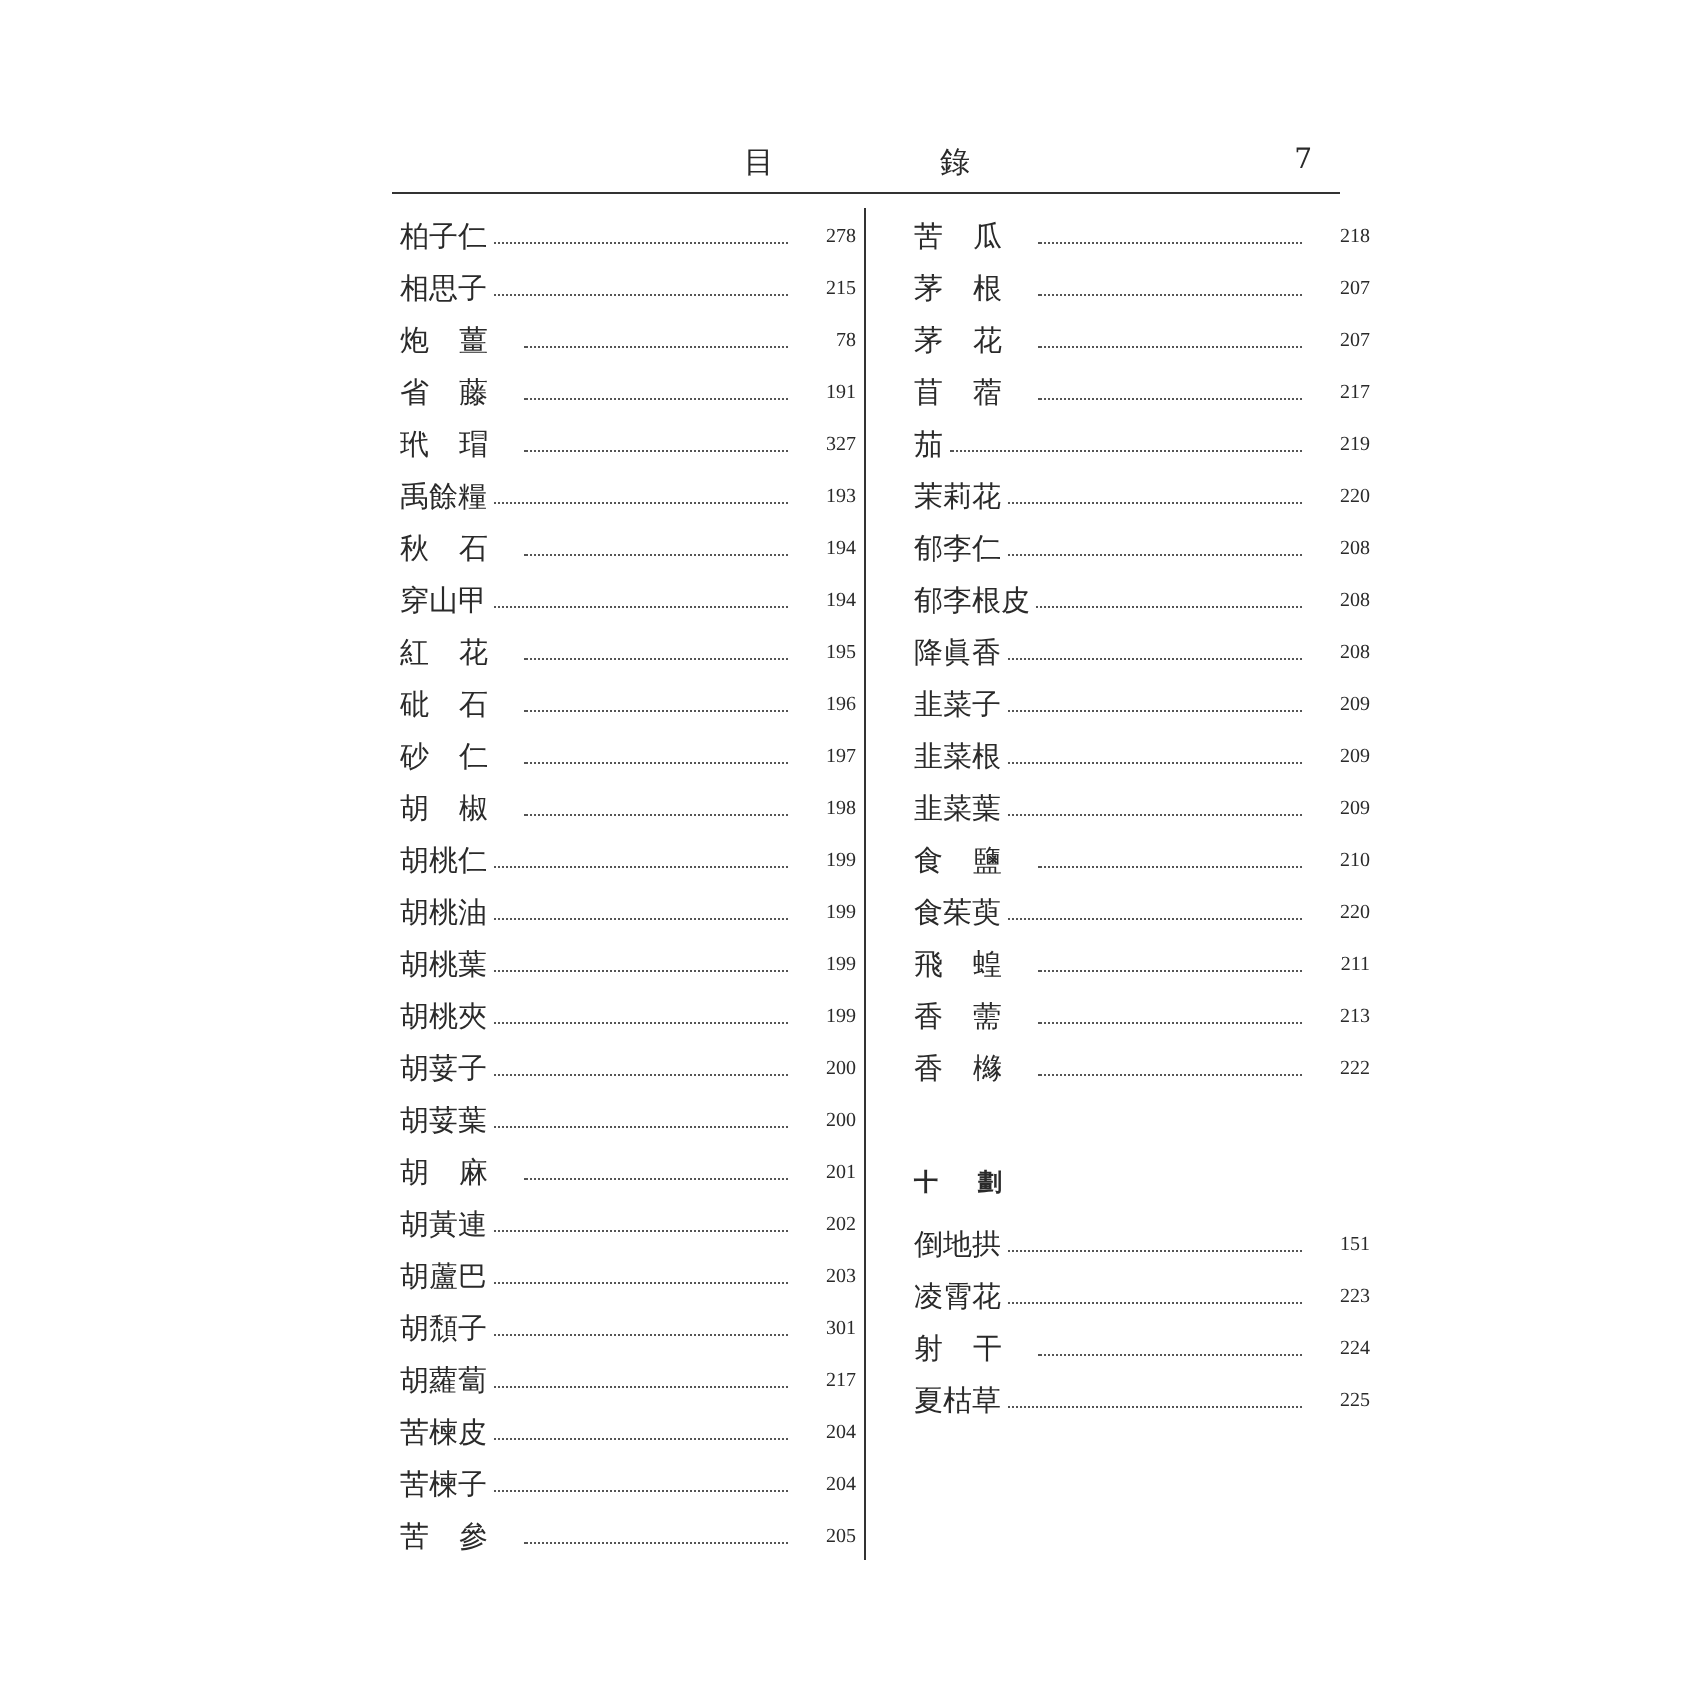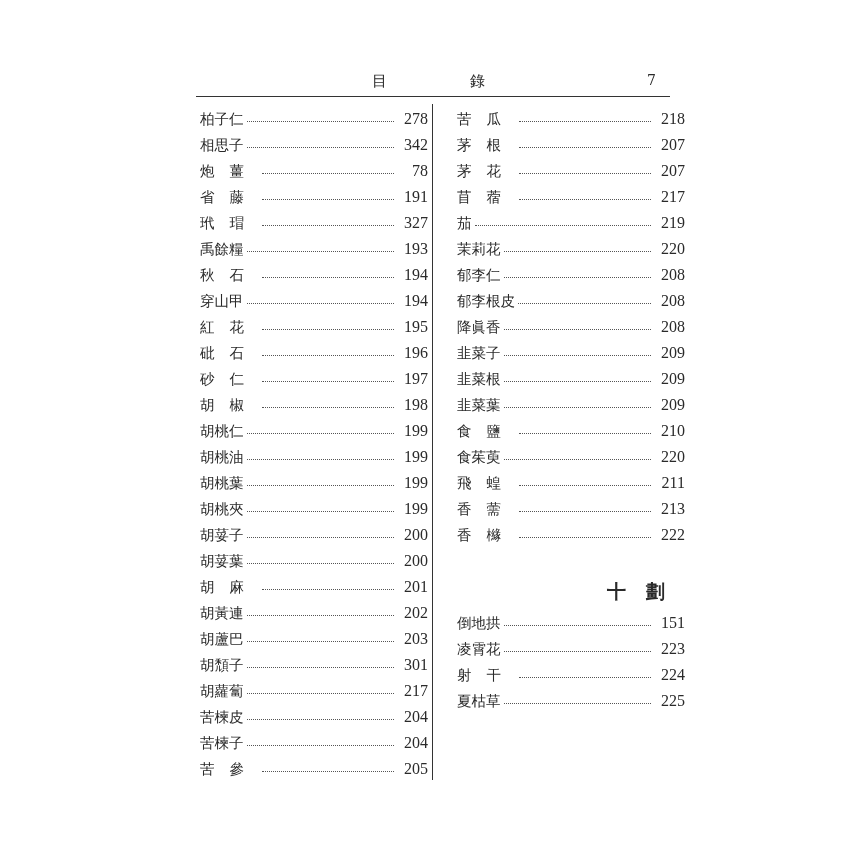--- a/index.html
+++ b/index.html
@@ -30,26 +30,26 @@
       height: 26px; line-height: 26px; display: flex; align-items: center;
       font-size: 14.5px; white-space: nowrap;
     }
     .entry .name { flex: 0 0 auto; letter-spacing: 0; }
     .entry .name.spaced { letter-spacing: 15px; }
     .entry .leader {
       flex: 1 1 auto; overflow: hidden; margin: 0 6px 0 3px;
       border-bottom: 1.8px dotted #555; height: 0; position: relative; top: 2px;
     }
     .entry .num {
-      flex: 0 0 28px; text-align: right; font-size: 16px;
+      flex: 0 0 28px; text-align: right; font-size: 10px;
       font-family: "Liberation Serif", serif;
     }
     .section-title {
-      height: 44px; line-height: 50px; text-align: right;
-      font-size: 19px; font-weight: bold; letter-spacing: 20px;
+      height: 44px; line-height: 50px; text-align: left;
+      font-size: 12px; font-weight: bold; letter-spacing: 20px;
     }
     .spacer { height: 18px; }
   </style>
 </head>
 <body>
 
 <div class="page">
   <div class="header">
     <span class="t1">目</span>
     <span class="t2">錄</span>
@@ -60,21 +60,21 @@
 
   <div class="col left" id="leftCol">
       <div class="entry">
         <span class="name">柏子仁</span>
         <span class="leader"></span>
         <span class="num">278</span>
       </div>
       <div class="entry">
         <span class="name">相思子</span>
         <span class="leader"></span>
-        <span class="num">342</span>
+        <span class="num">215</span>
       </div>
       <div class="entry">
         <span class="name spaced">炮薑</span>
         <span class="leader"></span>
         <span class="num">78</span>
       </div>
       <div class="entry">
         <span class="name spaced">省藤</span>
         <span class="leader"></span>
         <span class="num">191</span>

